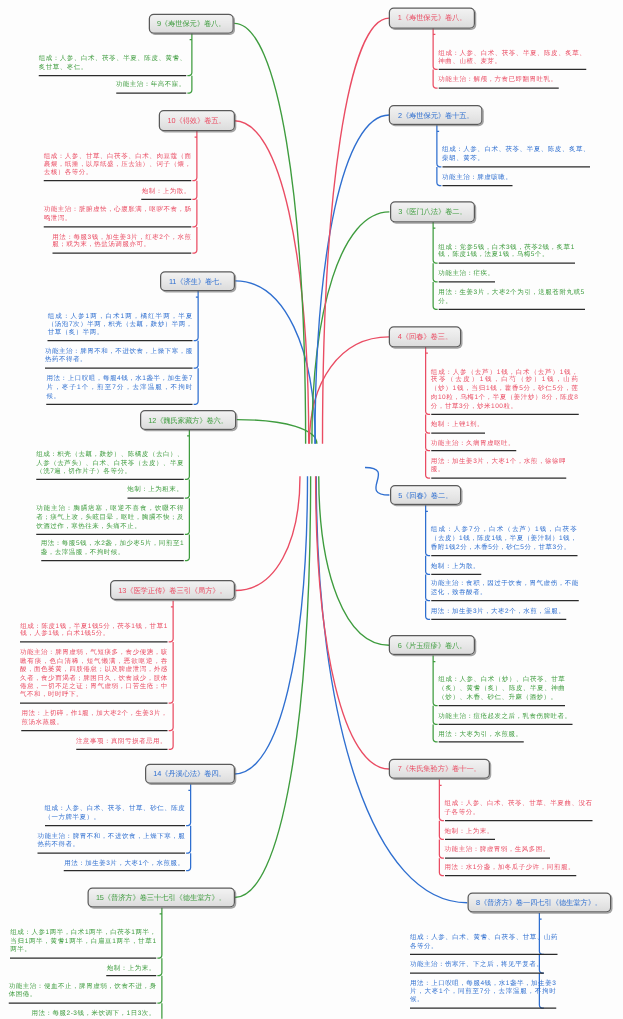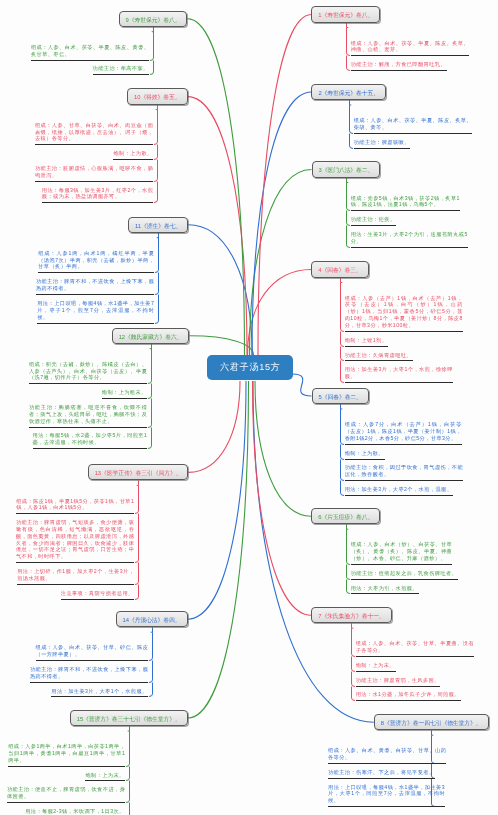--- a/index.html
+++ b/index.html
@@ -49,21 +49,20 @@
       <path d="M 351.5 623.3 L 351.5 628.5 M 351.5 628.1999999999999 L 353.3 628.1999999999999 M 351.5 628.5 L 351.5 653.9 Q 351.5 656.5 355.1 656.5 M 351.5 656.5 L 351.5 668.9 Q 351.5 671.5 355.1 671.5 M 351.5 671.5 L 351.5 683.9 Q 351.5 686.5 355.1 686.5 M 351.5 686.5 L 351.5 697.9 Q 351.5 700.5 355.1 700.5 M 351.5 700.5" fill="none" stroke="#ea4c63" stroke-width="1"></path>
       <path d="M 431.5 730.3 L 431.5 735.5 M 431.5 735.1999999999999 L 433.3 735.1999999999999 M 431.5 735.5 L 431.5 760.9 Q 431.5 763.5 435.1 763.5 M 431.5 763.5 L 431.5 775.9 Q 431.5 778.5 435.1 778.5 M 431.5 778.5 L 431.5 803.9 Q 431.5 806.5 435.1 806.5 M 431.5 806.5" fill="none" stroke="#2f6fd0" stroke-width="1"></path>
       <path d="M 153.5 26.8 L 153.5 32 M 153.5 31.700000000000003 L 151.7 31.700000000000003 M 153.5 32 L 153.5 57.9 Q 153.5 60.5 149.9 60.5 M 153.5 60.5 L 153.5 71.9 Q 153.5 74.5 149.9 74.5 M 153.5 74.5" fill="none" stroke="#3e9c3e" stroke-width="1"></path>
       <path d="M 157.5 104.7 L 157.5 109.9 M 157.5 109.60000000000001 L 155.7 109.60000000000001 M 157.5 109.9 L 157.5 141.9 Q 157.5 144.5 153.9 144.5 M 157.5 144.5 L 157.5 156.9 Q 157.5 159.5 153.9 159.5 M 157.5 159.5 L 157.5 178.9 Q 157.5 181.5 153.9 181.5 M 157.5 181.5 L 157.5 199.9 Q 157.5 202.5 153.9 202.5 M 157.5 202.5" fill="none" stroke="#ea4c63" stroke-width="1"></path>
       <path d="M 158.5 232.8 L 158.5 238 M 158.5 237.70000000000002 L 156.7 237.70000000000002 M 158.5 238 L 158.5 269.9 Q 158.5 272.5 154.9 272.5 M 158.5 272.5 L 158.5 291.9 Q 158.5 294.5 154.9 294.5 M 158.5 294.5 L 158.5 320.9 Q 158.5 323.5 154.9 323.5 M 158.5 323.5" fill="none" stroke="#2f6fd0" stroke-width="1"></path>
       <path d="M 151.5 343.8 L 151.5 349 M 151.5 348.7 L 149.7 348.7 M 151.5 349 L 151.5 380.9 Q 151.5 383.5 147.9 383.5 M 151.5 383.5 L 151.5 395.9 Q 151.5 398.5 147.9 398.5 M 151.5 398.5 L 151.5 424.9 Q 151.5 427.5 147.9 427.5 M 151.5 427.5 L 151.5 445.9 Q 151.5 448.5 147.9 448.5 M 151.5 448.5" fill="none" stroke="#3e9c3e" stroke-width="1"></path>
       <path d="M 138.5 480.5 L 138.5 485.7 M 138.5 485.4 L 136.7 485.4 M 138.5 485.7 L 138.5 510.9 Q 138.5 513.5 134.9 513.5 M 138.5 513.5 L 138.5 559.9 Q 138.5 562.5 134.9 562.5 M 138.5 562.5 L 138.5 581.9 Q 138.5 584.5 134.9 584.5 M 138.5 584.5 L 138.5 596.9 Q 138.5 599.5 134.9 599.5 M 138.5 599.5" fill="none" stroke="#ea4c63" stroke-width="1"></path>
       <path d="M 152.5 627.3 L 152.5 632.5 M 152.5 632.1999999999999 L 150.7 632.1999999999999 M 152.5 632.5 L 152.5 657.9 Q 152.5 660.5 148.9 660.5 M 152.5 660.5 L 152.5 679.9 Q 152.5 682.5 148.9 682.5 M 152.5 682.5 L 152.5 693.9 Q 152.5 696.5 148.9 696.5 M 152.5 696.5" fill="none" stroke="#2f6fd0" stroke-width="1"></path>
       <path d="M 129.5 726.0999999999999 L 129.5 731.3 M 129.5 730.9999999999999 L 127.7 730.9999999999999 M 129.5 731.3 L 129.5 763.9 Q 129.5 766.5 125.9 766.5 M 129.5 766.5 L 129.5 777.9 Q 129.5 780.5 125.9 780.5 M 129.5 780.5 L 129.5 799.9 Q 129.5 802.5 125.9 802.5 M 129.5 802.5 L 129.5 814.9 Q 129.5 817.5 125.9 817.5 M 129.5 817.5" fill="none" stroke="#3e9c3e" stroke-width="1"></path>
     </svg>
-  <div class="center-node" id="center-node" style="left: 207.2px; top: 355.3px; width: 85.5px; height: 25.2px; background: rgb(46, 127, 193);">六君子汤15方</div>
   <div id="nodes">
       <div class="node">
         <div class="title" style="color: rgb(234, 76, 99); top: 6.3px; left: 311.3px;">1《寿世保元》卷八。</div>
         <div class="txt" style="color: rgb(234, 76, 99); width: 118.366px; left: 350.7px; top: 39.6px; text-align: justify;">组成：人参、白术、茯苓、半夏、陈皮、炙草、神曲、山楂、麦芽。</div>
         <div class="txt" style="color: rgb(234, 76, 99); width: 95.9281px; left: 350.7px; top: 61.2px; text-align: justify;">功能主治：解颅，方食已即翻胃吐乳。</div>
         <div class="ul" style="left: 350.7px; top: 55px; width: 118.366px;"></div>
         <div class="ul" style="left: 350.7px; top: 70px; width: 95.9281px;"></div>
       </div>
       <div class="node">
         <div class="title" style="color: rgb(47, 111, 208); top: 83.8px; left: 311.4px;">2《寿世保元》卷十五。</div>

